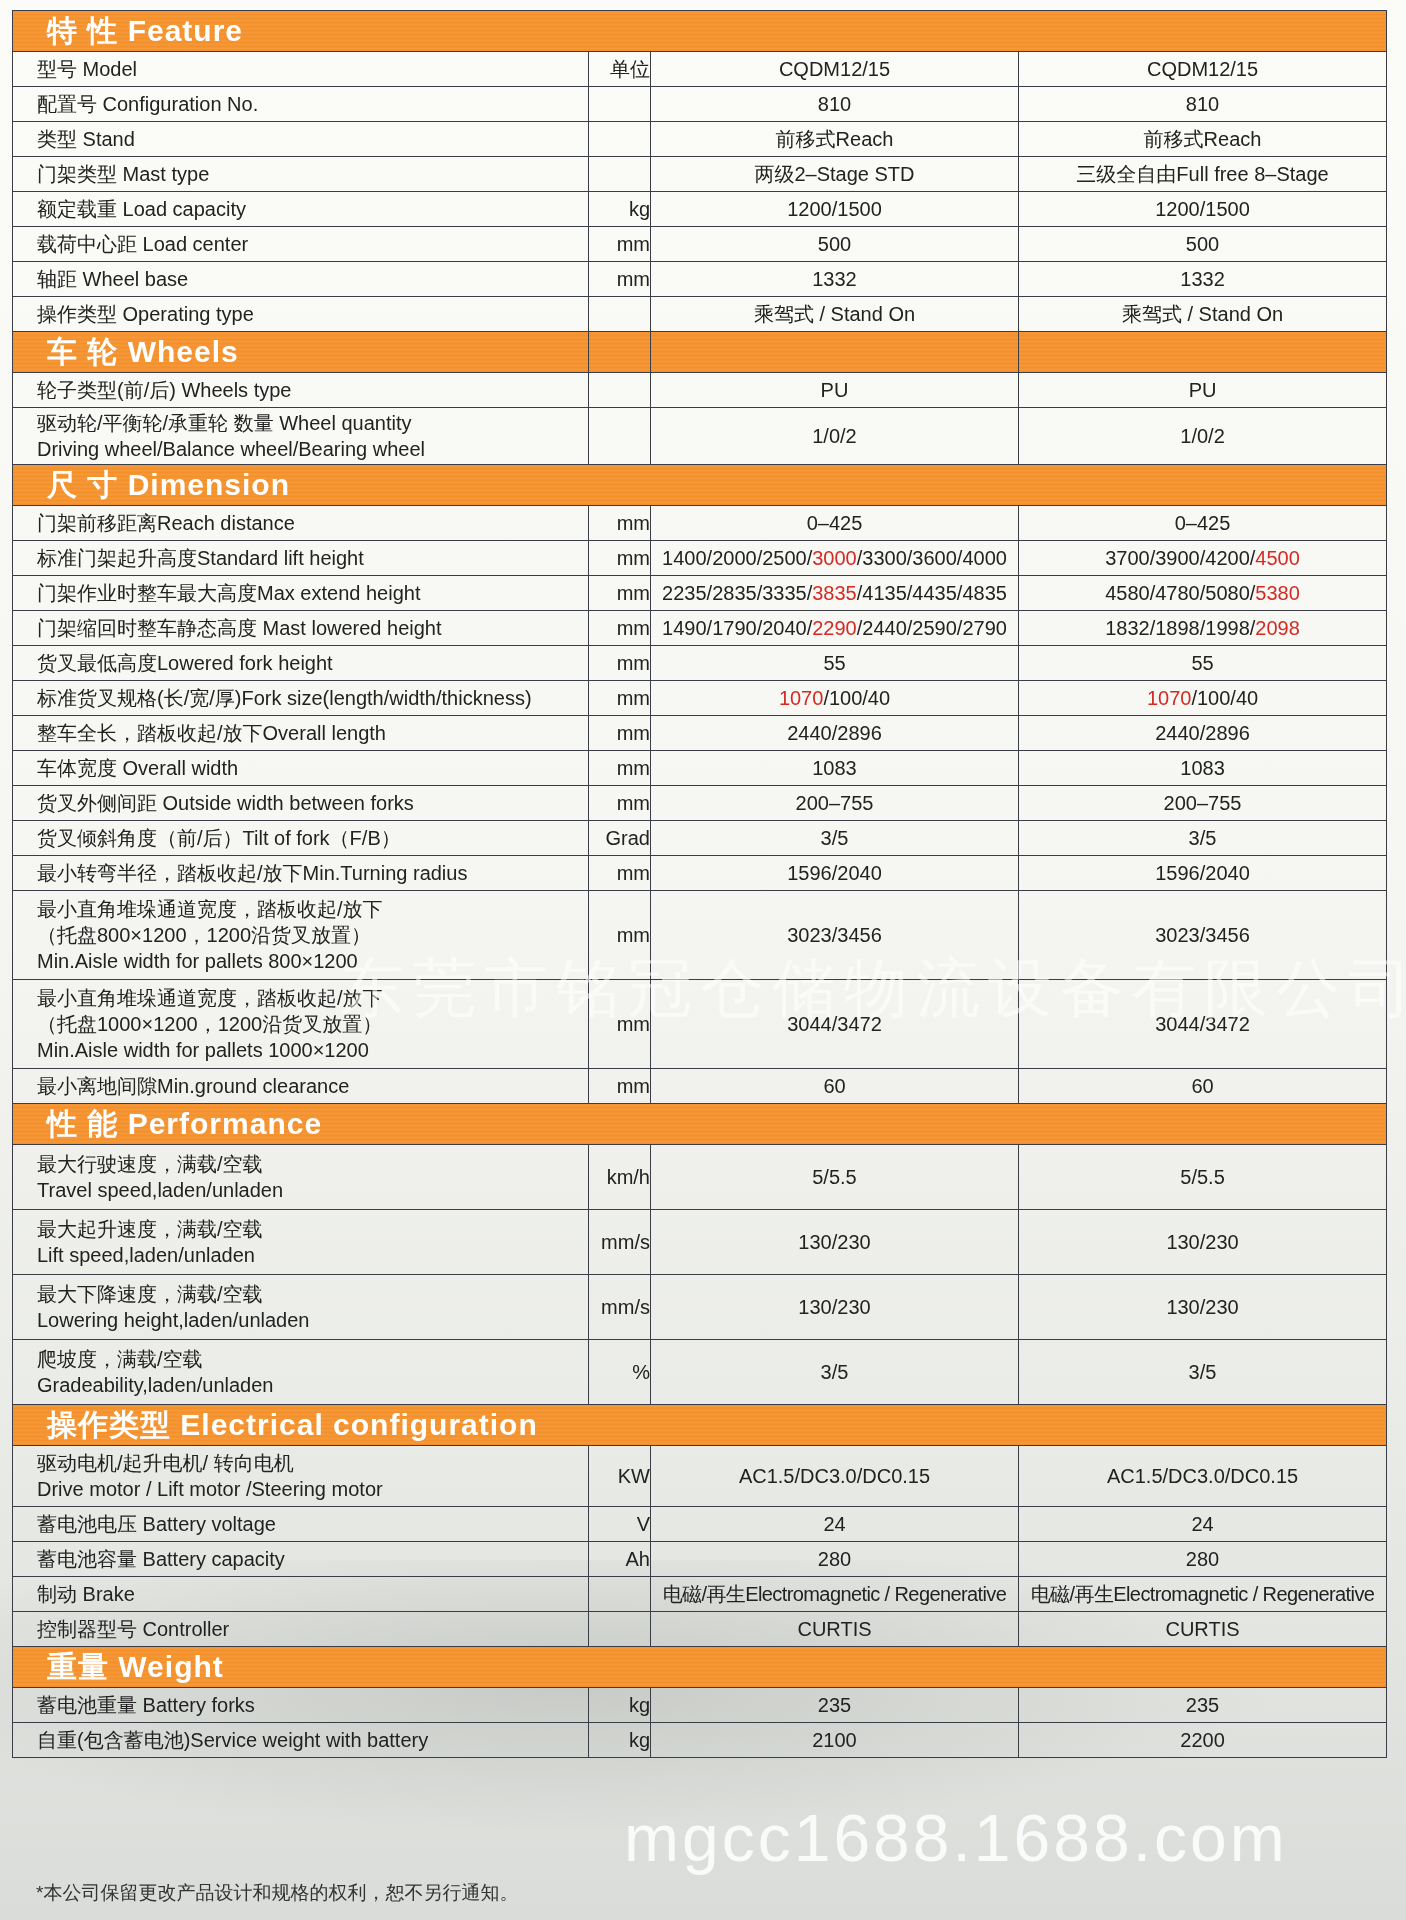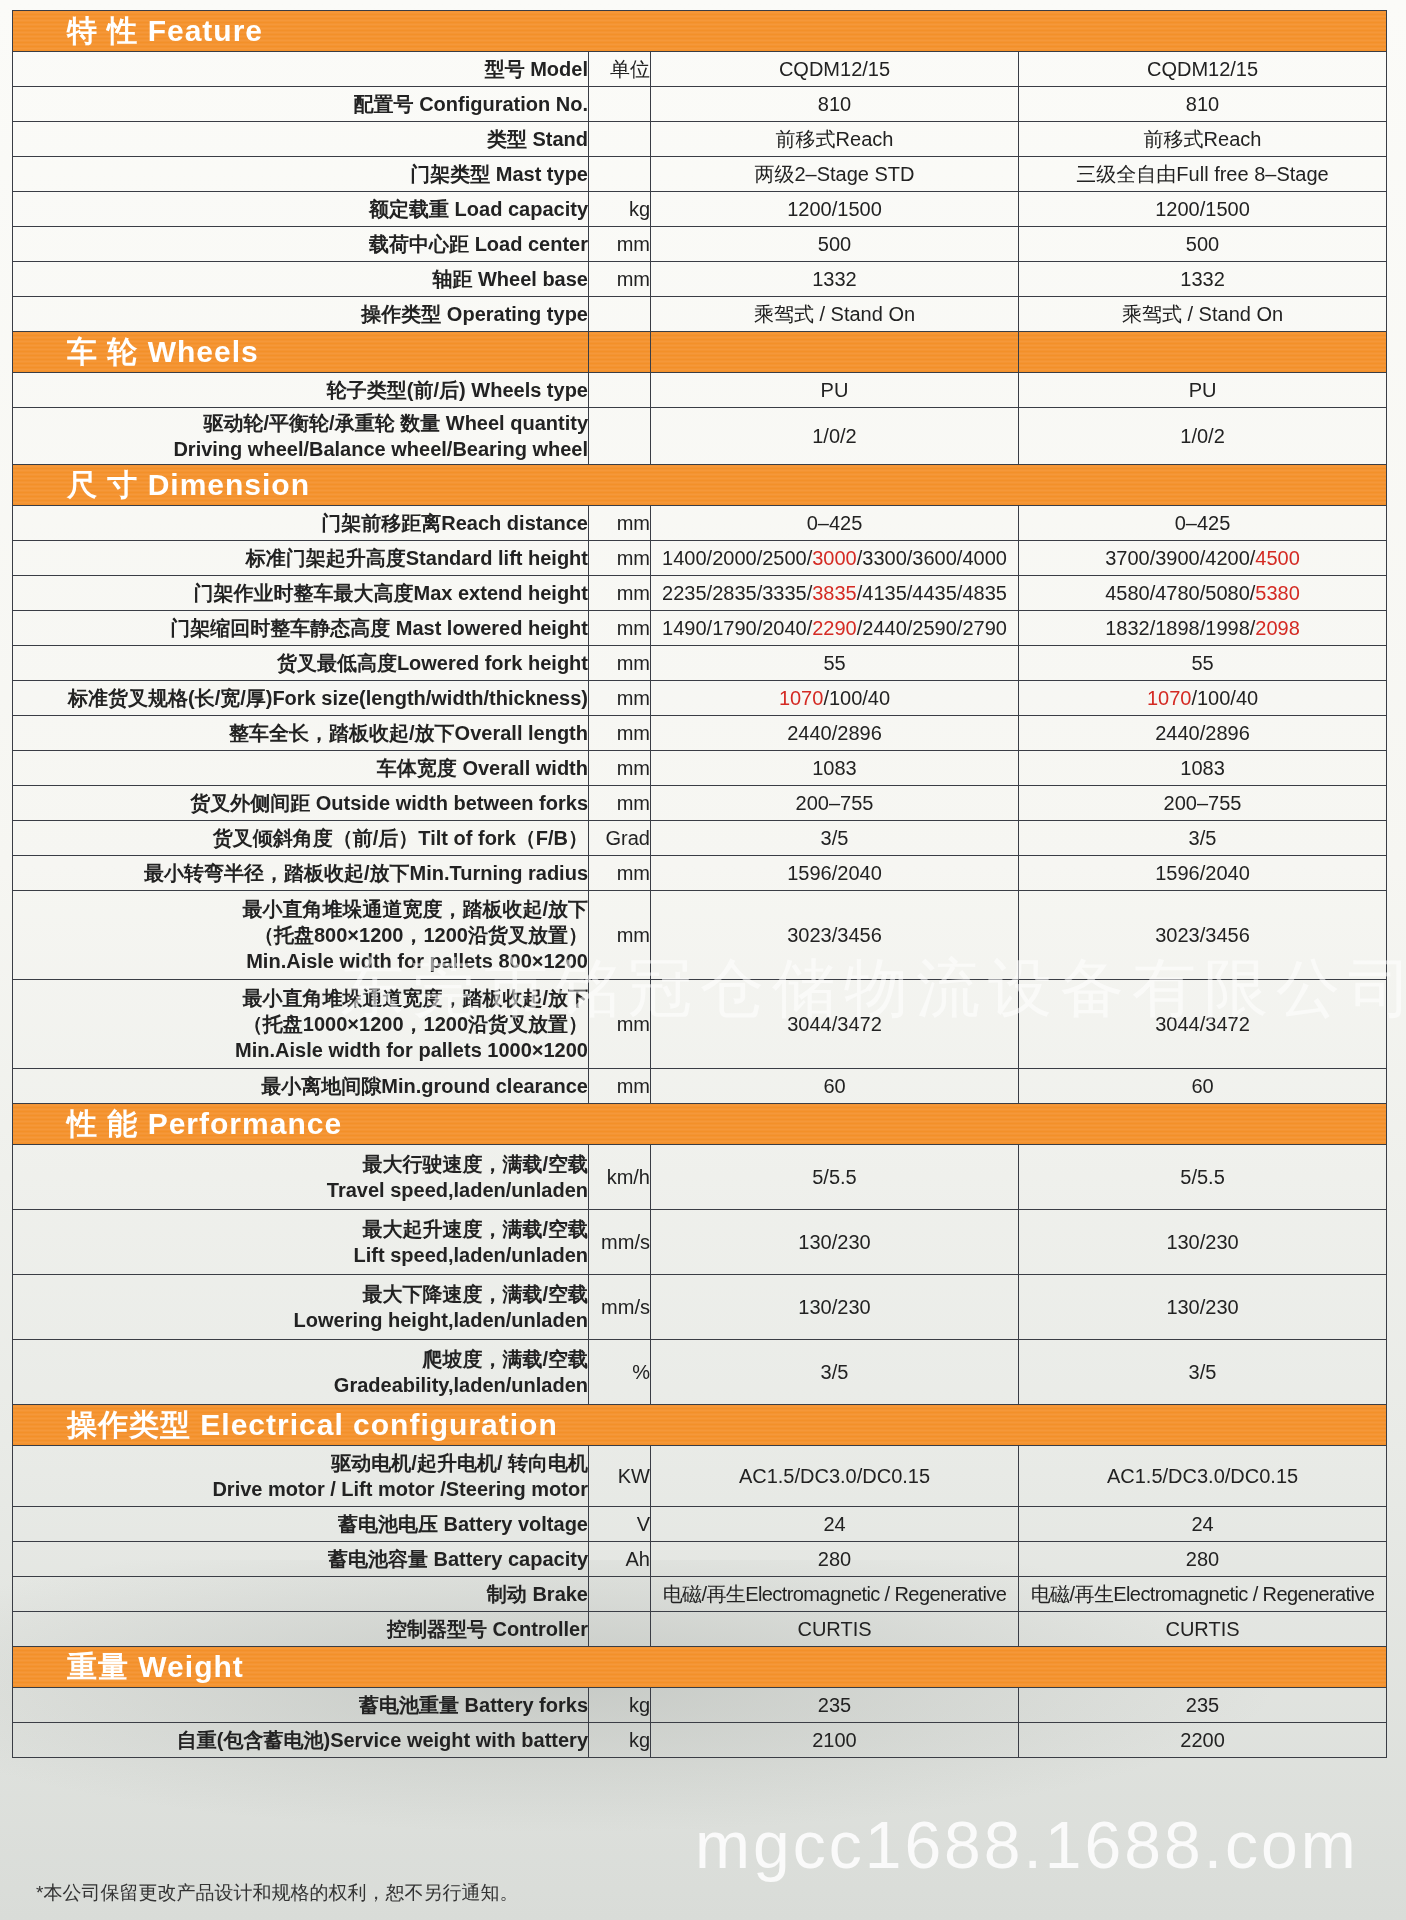--- a/index.html
+++ b/index.html
@@ -5,33 +5,33 @@
   html,body{margin:0;padding:0;}
   body{width:1406px;height:1920px;background:#f4f5f2;font-family:"Liberation Sans","DejaVu Sans",sans-serif;color:#222;position:relative;overflow:hidden;}
   .page{position:absolute;left:0;top:0;width:1406px;height:1920px;
     background:linear-gradient(180deg,#fbfbf8 0%,#f6f6f2 45%,#e9ebe7 75%,#d9dcd8 100%);}
   .mist{position:absolute;left:0;top:1560px;width:1406px;height:300px;
     background:radial-gradient(ellipse at 40% 40%,rgba(150,155,150,.35),rgba(150,155,150,0) 60%);}
   table.spec{position:absolute;left:12px;top:10px;width:1374px;border-collapse:collapse;table-layout:fixed;}
   table.spec td{border:1.5px solid #3a3d45;padding:0;font-size:20px;line-height:26px;vertical-align:middle;background:transparent;}
   col.c-label{width:576px;} col.c-unit{width:62px;} col.c-v1{width:368px;} col.c-v2{width:368px;}
   tr.section td{height:40px;background:repeating-linear-gradient(180deg,#f5983a 0px,#f5983a 2px,#f39029 2px,#f39029 4px);border-color:#3a3d45;}
-  tr.section td.sec-title{color:#fff;font-weight:bold;font-size:30px;letter-spacing:1px;padding-left:54px;}
-  td.lbl{padding-left:24px !important;text-align:right;font-weight:bold;}
+  tr.section td.sec-title{color:#fff;font-weight:bold;font-size:30px;letter-spacing:1px;padding-left:34px;}
+  td.lbl{padding-left:24px !important;text-align:left;}
   td.unit{text-align:right;font-size:19px;}
   td.val{text-align:center;}
   tr.r1 td{height:34px;}
   tr.r2 td{height:56px;}
   tr.r3 td{height:88px;margin-top:31px;}
   .red{color:#d42a23;}
   .brake{font-size:18px;letter-spacing:-0.6px;white-space:nowrap;}
   .lines span{display:block;}
   .note{position:absolute;left:36px;top:1880px;font-size:19px;color:#333;}
   .wm-cn{position:absolute;left:340px;top:945px;font-size:64px;color:rgba(255,255,255,.55);letter-spacing:8px;white-space:nowrap;pointer-events:none;}
-  .wm-url{position:absolute;left:695px;top:1800px;font-size:66px;color:rgba(255,255,255,.85);letter-spacing:3px;white-space:nowrap;pointer-events:none;margin-top:7px;}
+  .wm-url{position:absolute;left:624px;top:1800px;font-size:66px;color:rgba(255,255,255,.85);letter-spacing:3px;white-space:nowrap;pointer-events:none;}
 </style>
 </head>
 <body>
 
 <div class="page">
   <div class="mist"></div>
 
   <table class="spec">
     <colgroup>
         <col class="c-label">

